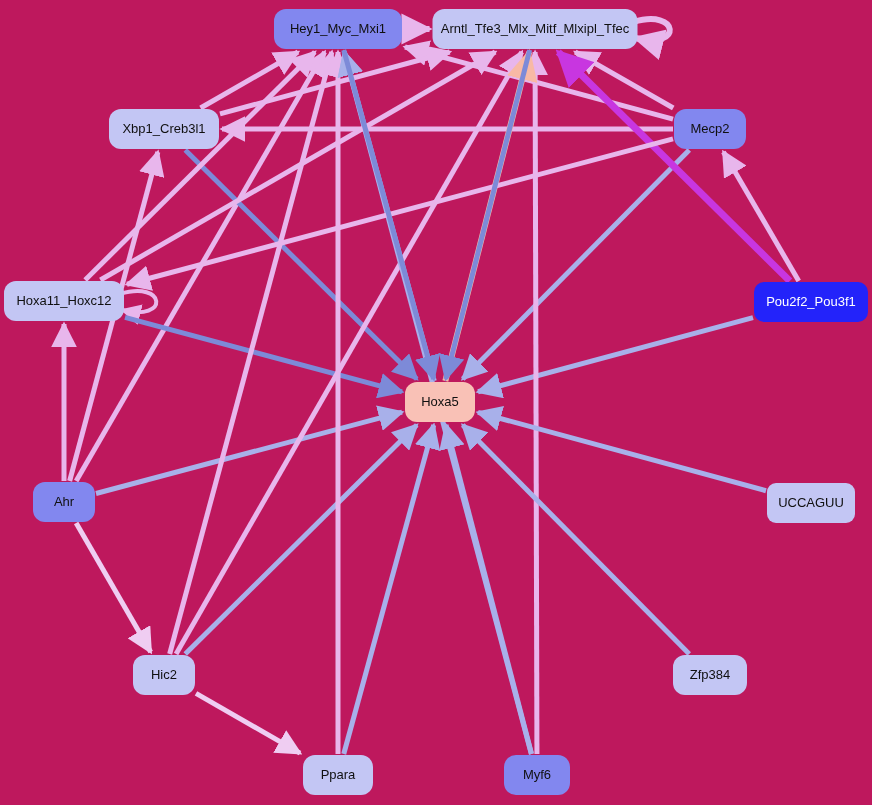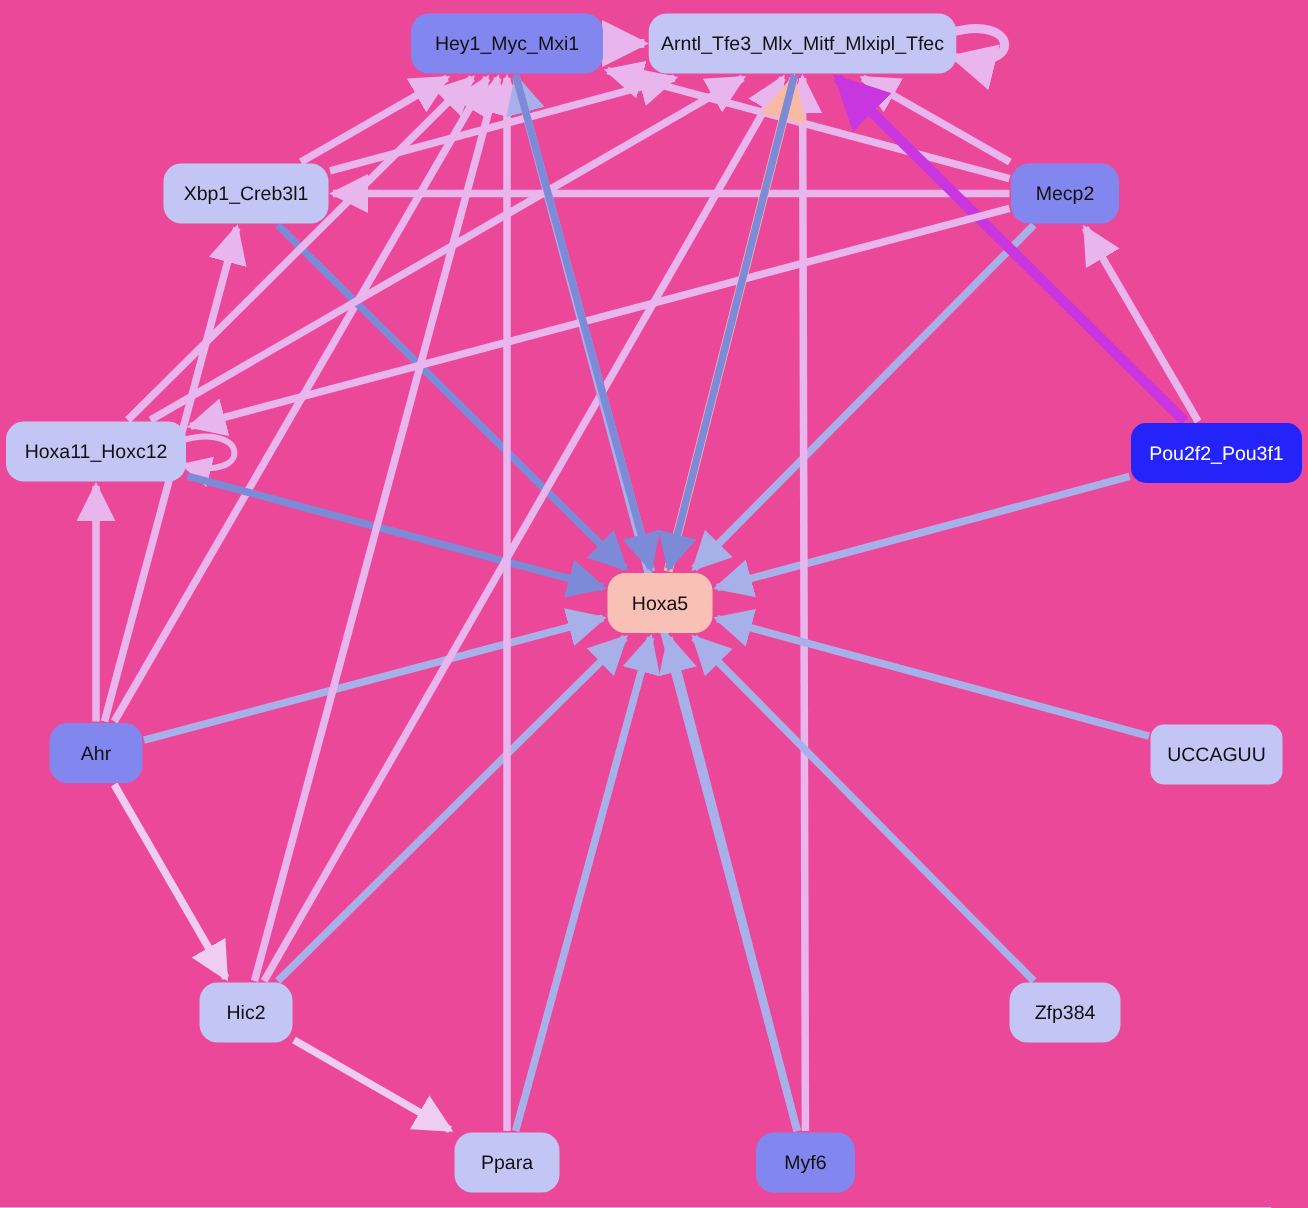--- a/index.html
+++ b/index.html
@@ -1,19 +1,19 @@
 <!DOCTYPE html>
 <html><head>
 <meta charset="utf-8">
 <style>
   html,body{margin:0;padding:0;background:#ffffff;}
   #canvas-wrap{
     position:relative;
     width:872px;height:805px;
-    background:#ec4899;
+    background:#be185d;
     overflow:hidden;
     font-family:"Liberation Sans", sans-serif;
   }
   svg#net{position:absolute;left:0;top:0;width:872px;height:805px;}
   .node-rect{stroke:none;}
   .node-label{
     font-family:"Liberation Sans", sans-serif;
     font-size:13px;
     text-anchor:middle;
     dominant-baseline:middle;

